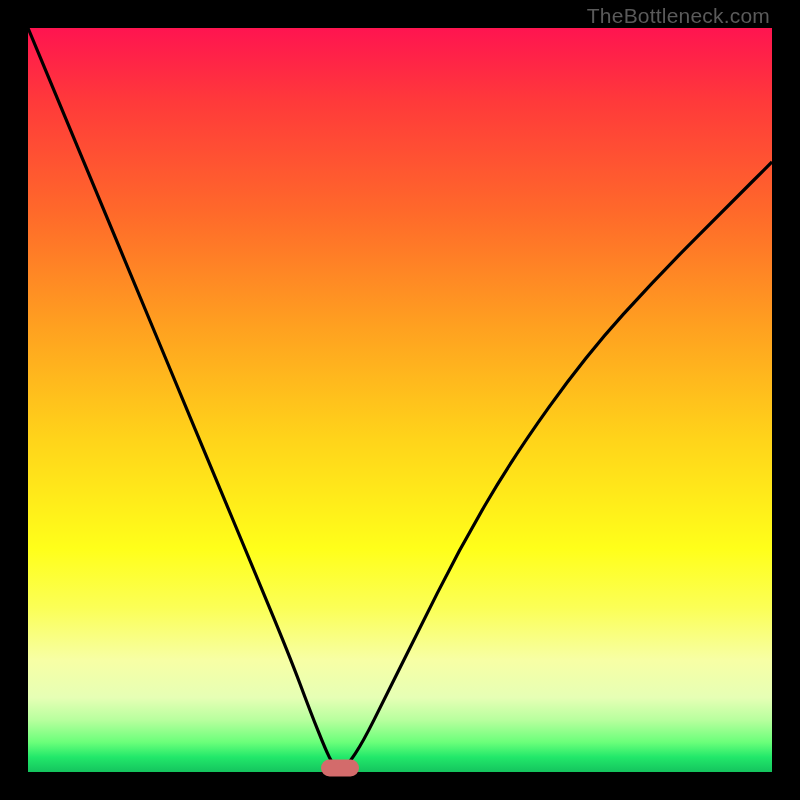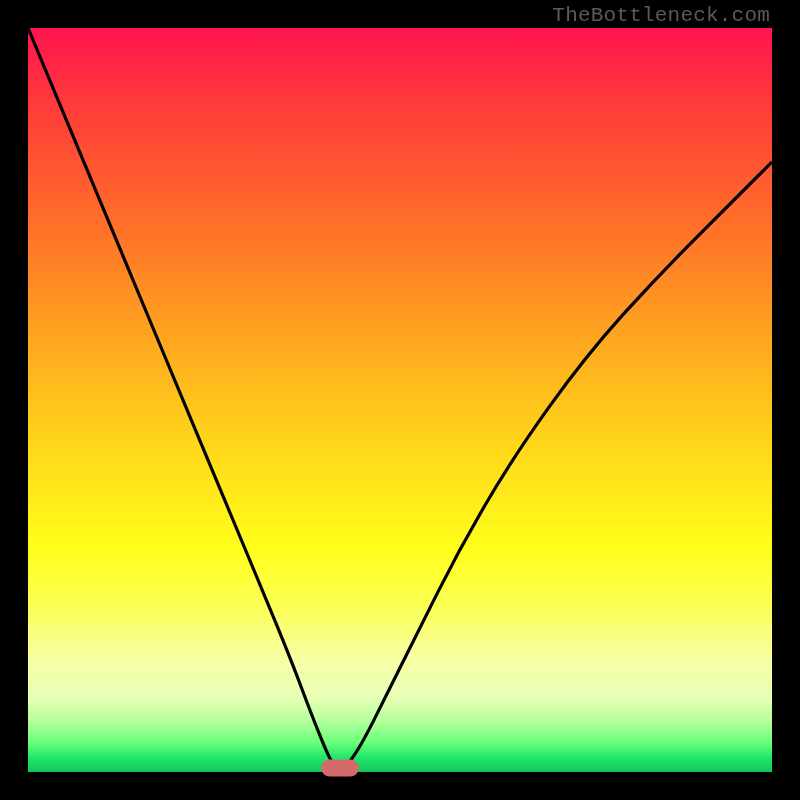--- a/index.html
+++ b/index.html
@@ -40,21 +40,20 @@
     );
   }
   .attribution {
     position: absolute;
     top: 4px;
     right: 30px;
     color: #5a5a5a;
     font-size: 21px;
     font-weight: 500;
     letter-spacing: 0.2px;
-    font-family: Liberation Mono, monospace;
   }
   svg.curve {
     position: absolute;
     left: 0;
     top: 0;
     width: 744px;
     height: 744px;
     overflow: visible;
   }
   .marker {

